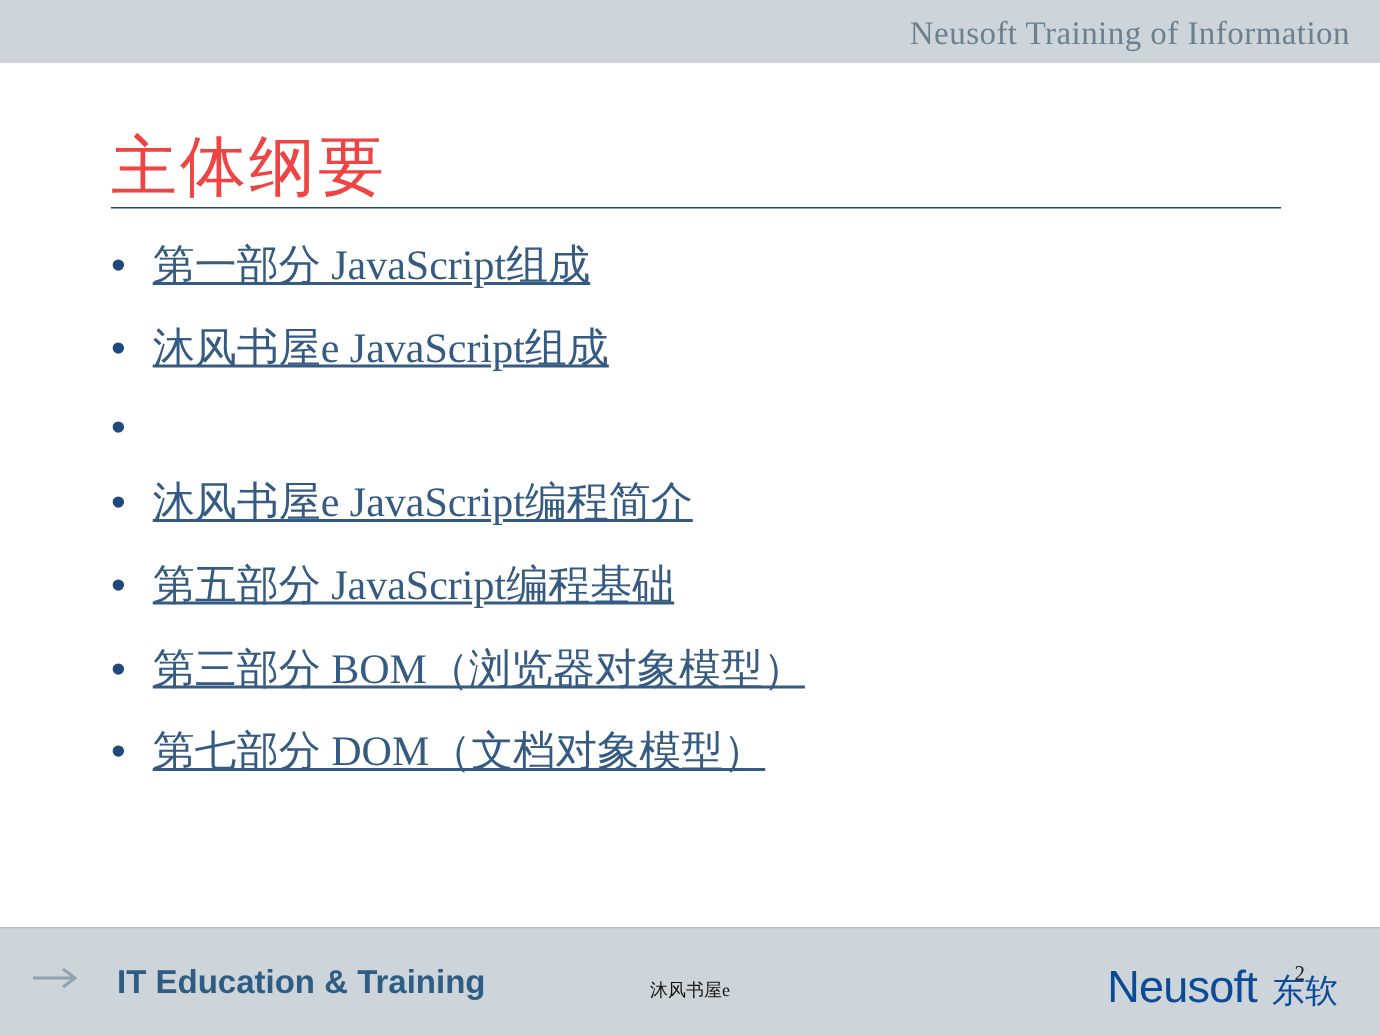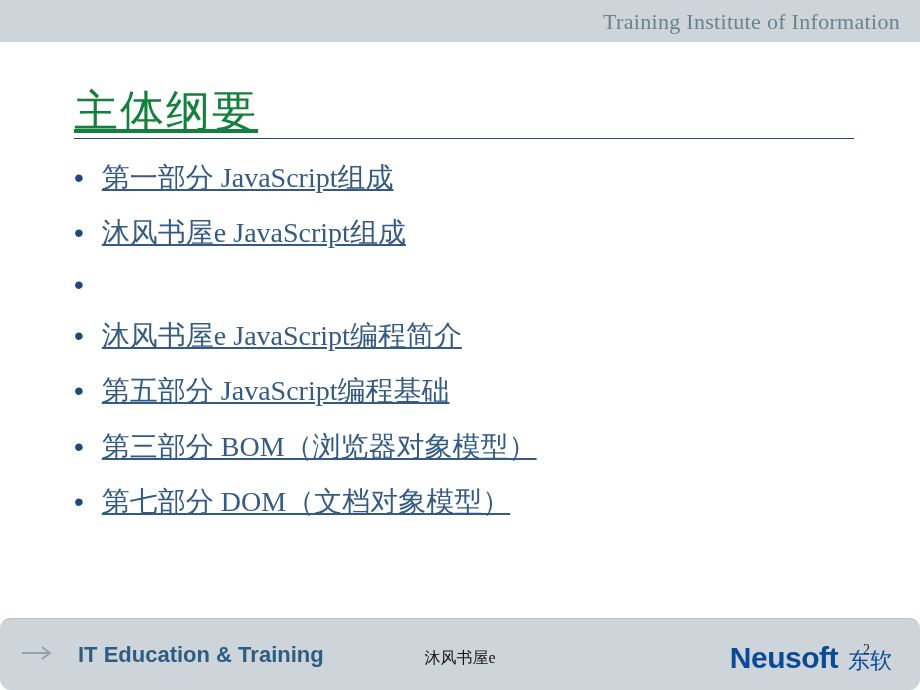--- a/index.html
+++ b/index.html
@@ -30,24 +30,23 @@
       color: #6d808e;
       font-family: "Times New Roman", serif;
       font-size: 22px;
       letter-spacing: 0.3px;
     }
     .title {
       position: absolute;
       top: 82px;
       left: 74px;
       font-size: 44px;
-      color: #15803d;
+      color: #ef4444;
       font-family: "SimSun", "宋体", serif;
       letter-spacing: 2px;
-      text-decoration: underline;
     }
     .title-underline {
       position: absolute;
       top: 138px;
       left: 74px;
       width: 780px;
       border-top: 1.5px solid #1f497d;
     }
     .content-list {
       position: absolute;
@@ -77,54 +76,53 @@
     .bottom-band {
       position: absolute;
       bottom: 0;
       left: 0;
       width: 920px;
       height: 72px;
       background: #cdd5da;
       border-top: 1px solid #b7c1c8;
       display: flex;
       align-items: center;
-      border-radius: 11px;
     }
     .arrow {
       margin-left: 20px;
       color: #90a2ad;
     }
     .footer-left {
       margin-left: 18px;
       font-family: Arial, "Microsoft YaHei", sans-serif;
       font-size: 22px;
       font-weight: bold;
       color: #2e5c82;
     }
     .footer-center {
       position: absolute;
       left: 50%;
       transform: translateX(-50%);
       bottom: 21px;
       font-family: "SimSun", "宋体", serif;
-      font-size: 16px;
+      font-size: 12px;
       color: #111;
     }
     .footer-right {
       position: absolute;
       right: 28px;
       bottom: 14px;
       display: flex;
       align-items: baseline;
       gap: 10px;
     }
     .neusoft {
       font-family: Arial, "Segoe UI", sans-serif;
       font-size: 30px;
-      font-weight: 700;
+      font-weight: 400;
       color: #0b4a97;
       letter-spacing: -0.5px;
     }
     .dongruan {
       font-family: "SimHei", "黑体", sans-serif;
       font-size: 22px;
       color: #0b4a97;
     }
     .pagenum {
       position: absolute;
@@ -132,21 +130,21 @@
       bottom: 32px;
       font-size: 14px;
       color: #222;
       font-family: "Times New Roman", serif;
     }
   </style>
 </head>
 <body>
 
 <div class="top-band">
-  <div class="institute">Training Institute of Information</div>
+  <div class="institute">Neusoft Training of Information</div>
 </div>
 
 <div class="title">主体纲要</div>
 <div class="title-underline"></div>
 
 <ul class="content-list">
   <li>
     <span class="bullet">•</span>
     <span class="link-text">第一部分 JavaScript组成</span>
   </li>

